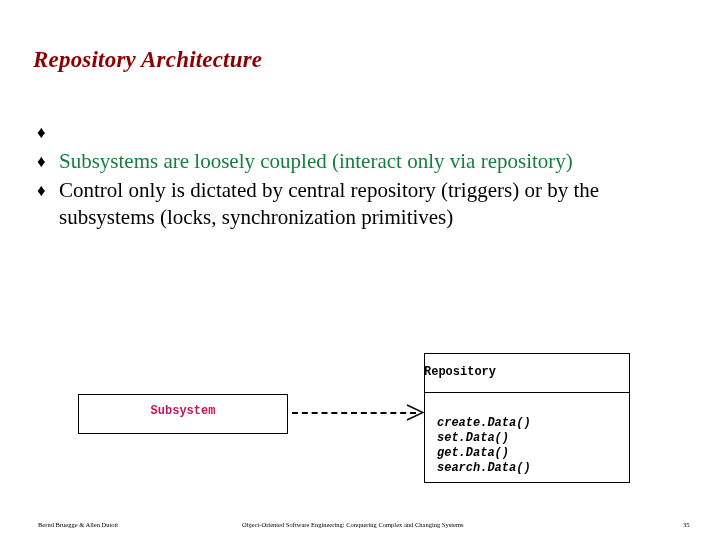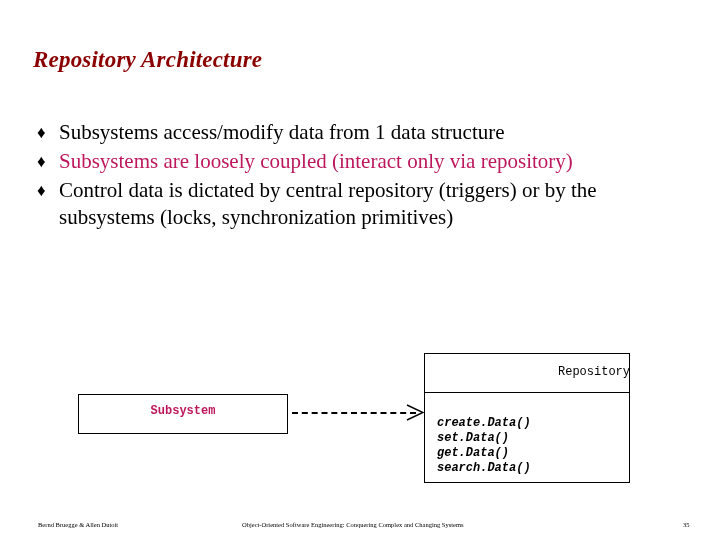--- a/index.html
+++ b/index.html
@@ -53,21 +53,21 @@
     padding-left: 4px;
     box-sizing: border-box;
   }
   .bullet-text {
     font-family: "Liberation Serif", serif;
     font-size: 21px;
     line-height: 27px;
     color: #000000;
   }
   .bullet-text.red {
-    color: #be185d;
+    color: #15803d;
   }
   
   .diagram {
     position: absolute;
     left: 0;
     top: 0;
     width: 720px;
     height: 540px;
     pointer-events: none;
   }
@@ -106,24 +106,24 @@
     top: 376px;
     width: 206px;
     height: 1px;
     background: #000000;
   }
   .repository-label {
     position: absolute;
     left: 424px;
     top: 349px;
     width: 206px;
-    text-align: right;
+    text-align: left;
     font-family: "Liberation Mono", monospace;
     font-size: 12px;
-    font-weight: normal;
+    font-weight: bold;
     color: #000000;
   }
   .repository-ops {
     position: absolute;
     left: 437px;
     top: 400px;
     font-family: "Liberation Mono", monospace;
     font-size: 12px;
     font-weight: bold;
     color: #000000;
@@ -180,29 +180,28 @@
 </head>
 <body>
 
 <div class="slide">
 
   <div class="title">Repository Architecture</div>
 
   <div class="bullets">
     <div class="bullet">
       <span class="bullet-marker">♦</span>
-      <span class="bullet-text">Subsystems access/modify data from 1 data structure</span>
     </div>
     <div class="bullet">
       <span class="bullet-marker">♦</span>
       <span class="bullet-text red">Subsystems are loosely coupled (interact only via repository)</span>
     </div>
     <div class="bullet">
       <span class="bullet-marker">♦</span>
-      <span class="bullet-text">Control data is dictated by central repository (triggers) or by the subsystems (locks, synchronization primitives)</span>
+      <span class="bullet-text">Control only is dictated by central repository (triggers) or by the subsystems (locks, synchronization primitives)</span>
     </div>
   </div>
 
   <div class="diagram">
 
     <div class="box subsystem-box"></div>
     <div class="subsystem-label">Subsystem</div>
 
     <div class="dashed-line"></div>
     <svg class="arrow-head" viewBox="0 0 18 17">

